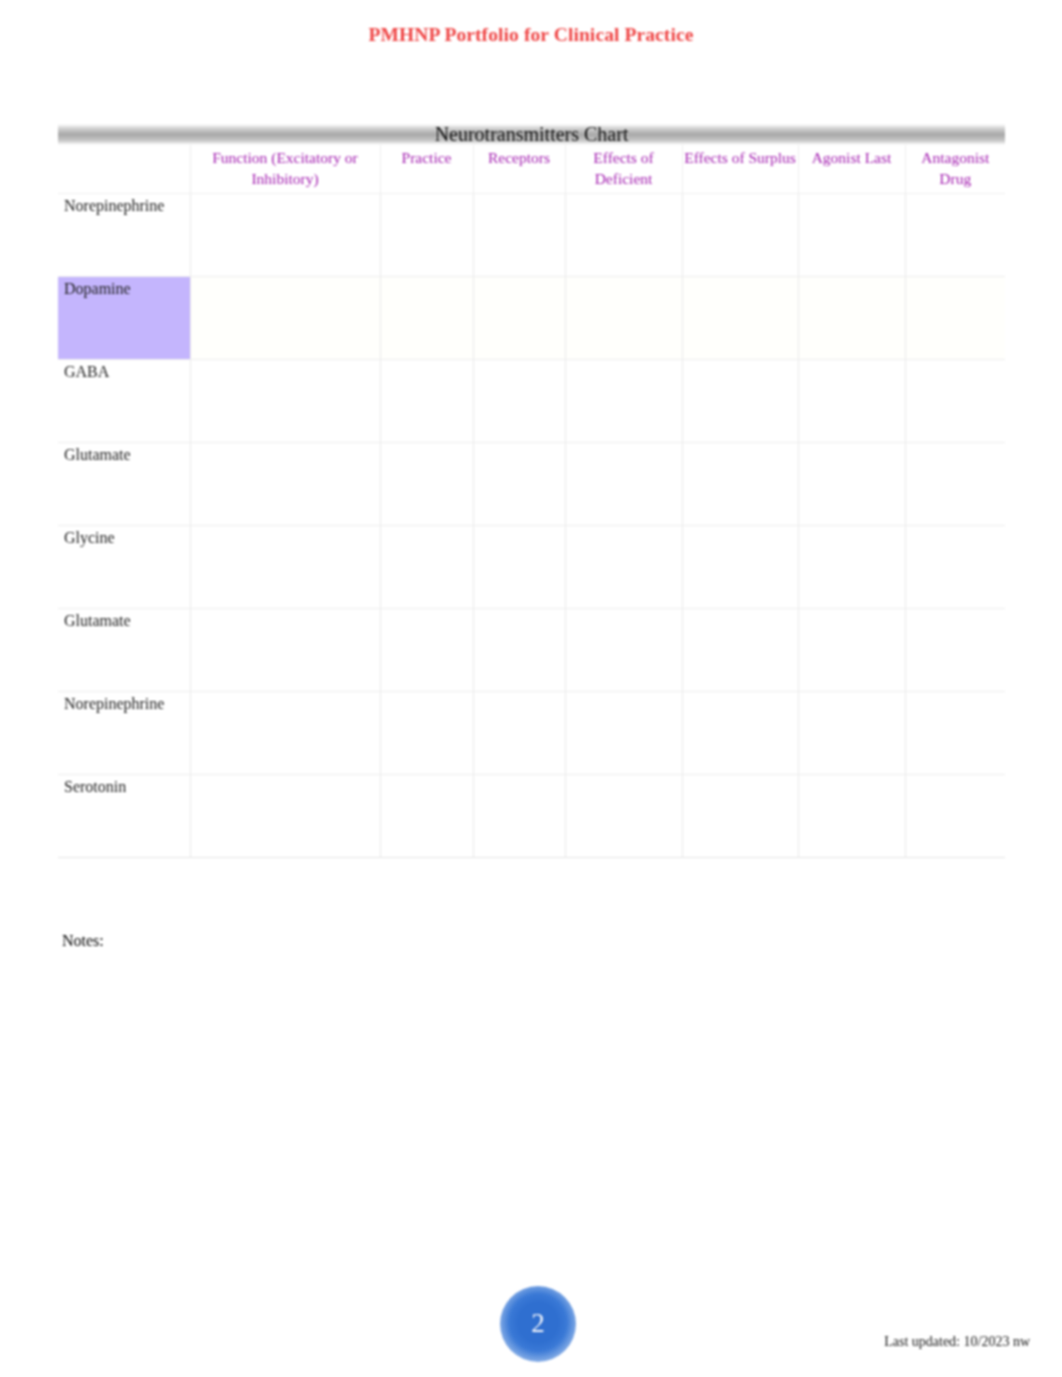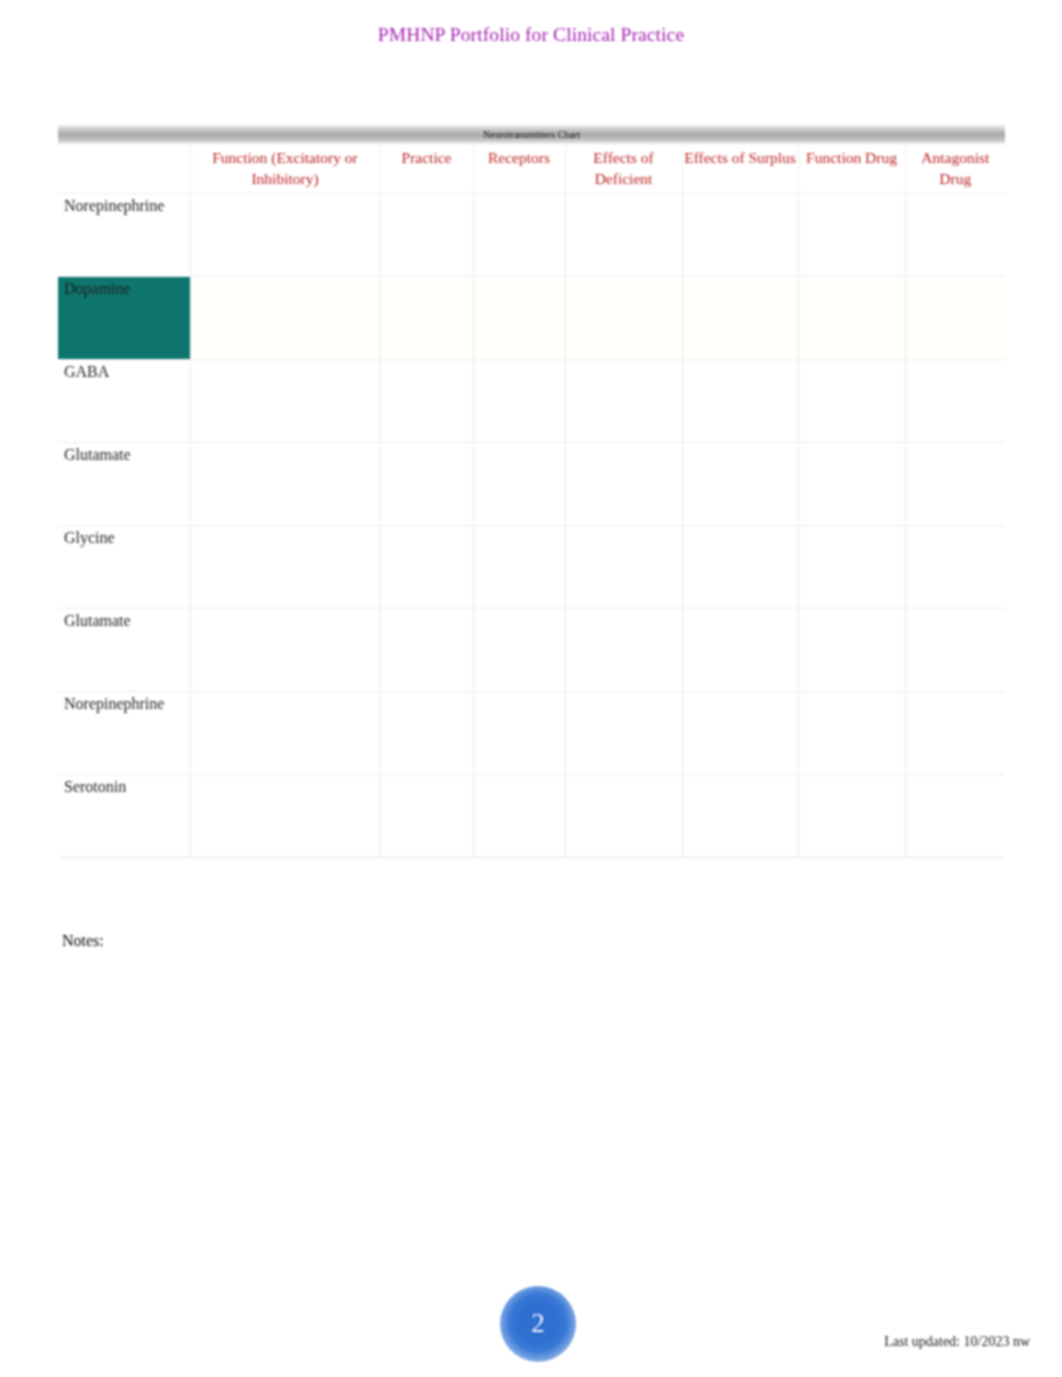--- a/index.html
+++ b/index.html
@@ -27,21 +27,22 @@
   
   .doc-title {
     position: absolute;
     top: 22px;
     left: 0;
     width: 1062px;
     text-align: center;
     font-size: 19.5px;
     line-height: 26px;
     letter-spacing: 0.1px;
-    color: #a21caf;
+    color: #ef4444;
+    font-weight: bold;
   }
 
   
   .table-wrap {
     position: absolute;
     left: 58px;
     top: 124px;
     width: 947px;
   }
 
@@ -72,37 +73,37 @@
     height: 21px;
     padding: 0;
     background: linear-gradient(to bottom,
         #ffffff 0%,
         #d0d0d0 22%,
         #a8a8a8 50%,
         #c6c6c6 78%,
         #ffffff 100%);
     text-align: center;
     vertical-align: middle;
-    font-size: 10px;
+    font-size: 20px;
     color: #121212;
   }
   .banner-text {
     display: block;
     line-height: 21px;
   }
 
   
   tr.colhead td {
     height: 46px;
     text-align: center;
     vertical-align: top;
     padding-top: 2px;
     font-size: 15.5px;
     line-height: 21px;
-    color: #b91c1c;
+    color: #a21caf;
     border-bottom: 1px solid #efefef;
     border-right: 1px solid #eeeeee;
   }
   tr.colhead td.rowlabel-head {
     border-right: 1px solid #ededed;
   }
 
   
   tr.datarow td {
     height: 80px;
@@ -113,21 +114,21 @@
     padding-top: 2px;
     font-size: 16px;
     line-height: 20px;
     color: #1c1c1c;
     white-space: nowrap;
   }
   tr.datarow.tinted td {
     background: #fffffc;
   }
   tr.datarow.tinted td.rowlabel {
-    background: #0f766e;
+    background: #c4b5fd;
     margin-top: 36px;
   }
   tr.datarow:last-child td {
     border-bottom: 1px solid #e4e4e4;
   }
 
   
   .notes {
     position: absolute;
     left: 62px;
@@ -200,21 +201,21 @@
           </td>
         </tr>
 
         <tr class="colhead">
           <td class="rowlabel-head"></td>
           <td>Function (Excitatory or Inhibitory)</td>
           <td>Practice</td>
           <td>Receptors</td>
           <td>Effects of Deficient</td>
           <td>Effects of Surplus</td>
-          <td>Function Drug</td>
+          <td>Agonist Last</td>
           <td>Antagonist Drug</td>
         </tr>
 
         <tr class="datarow">
           <td class="rowlabel">Norepinephrine</td>
           <td></td>
           <td></td>
           <td></td>
           <td></td>
           <td></td>

